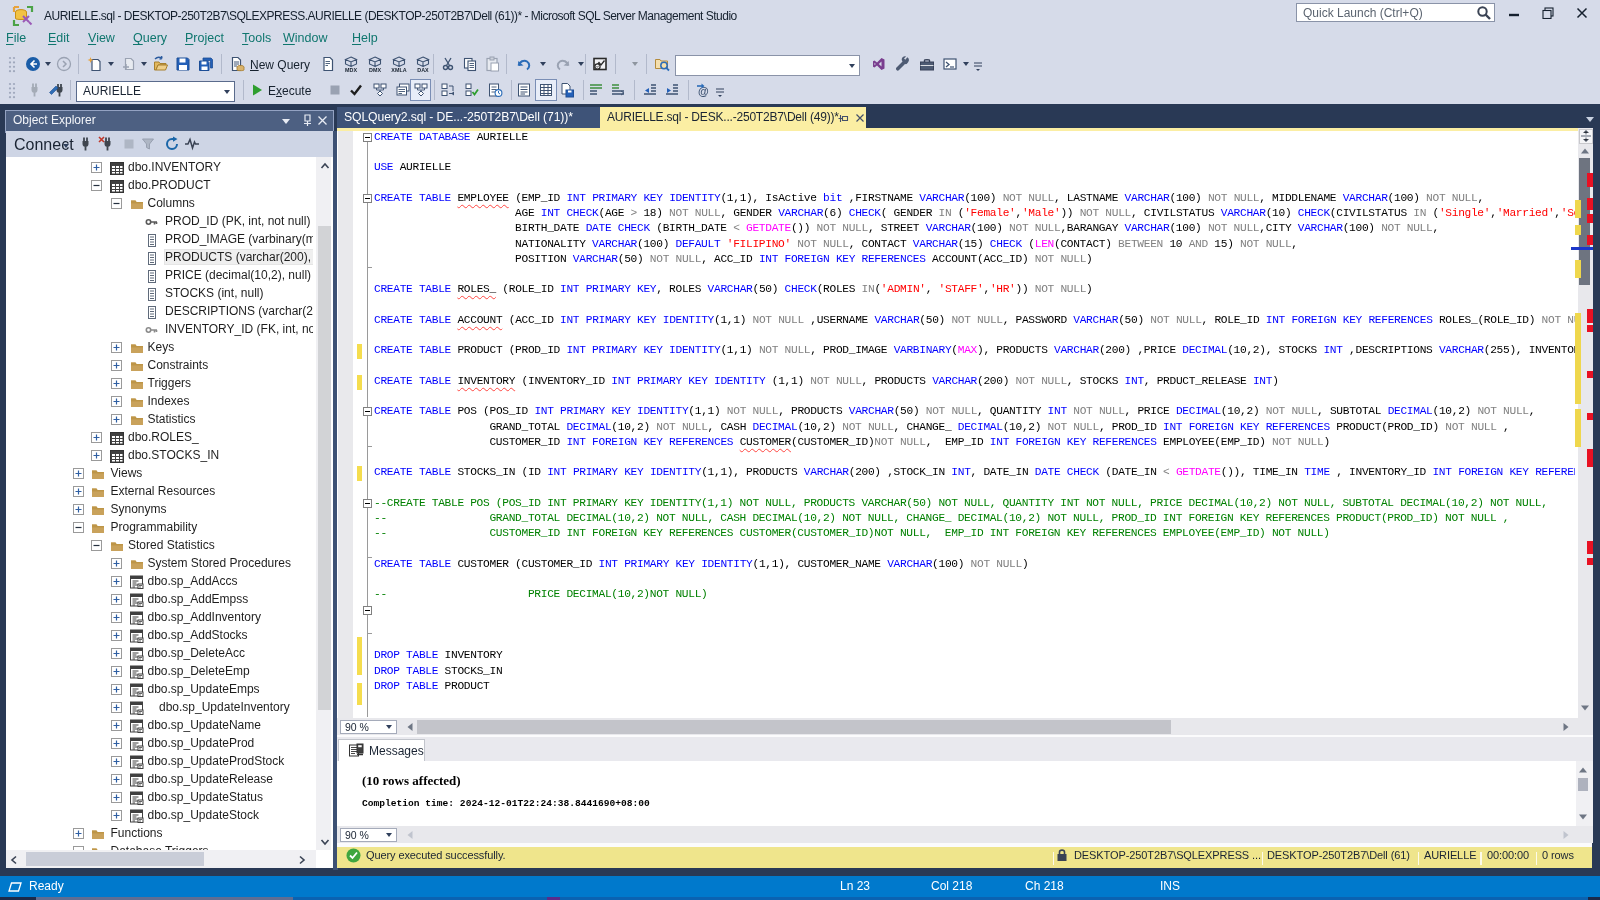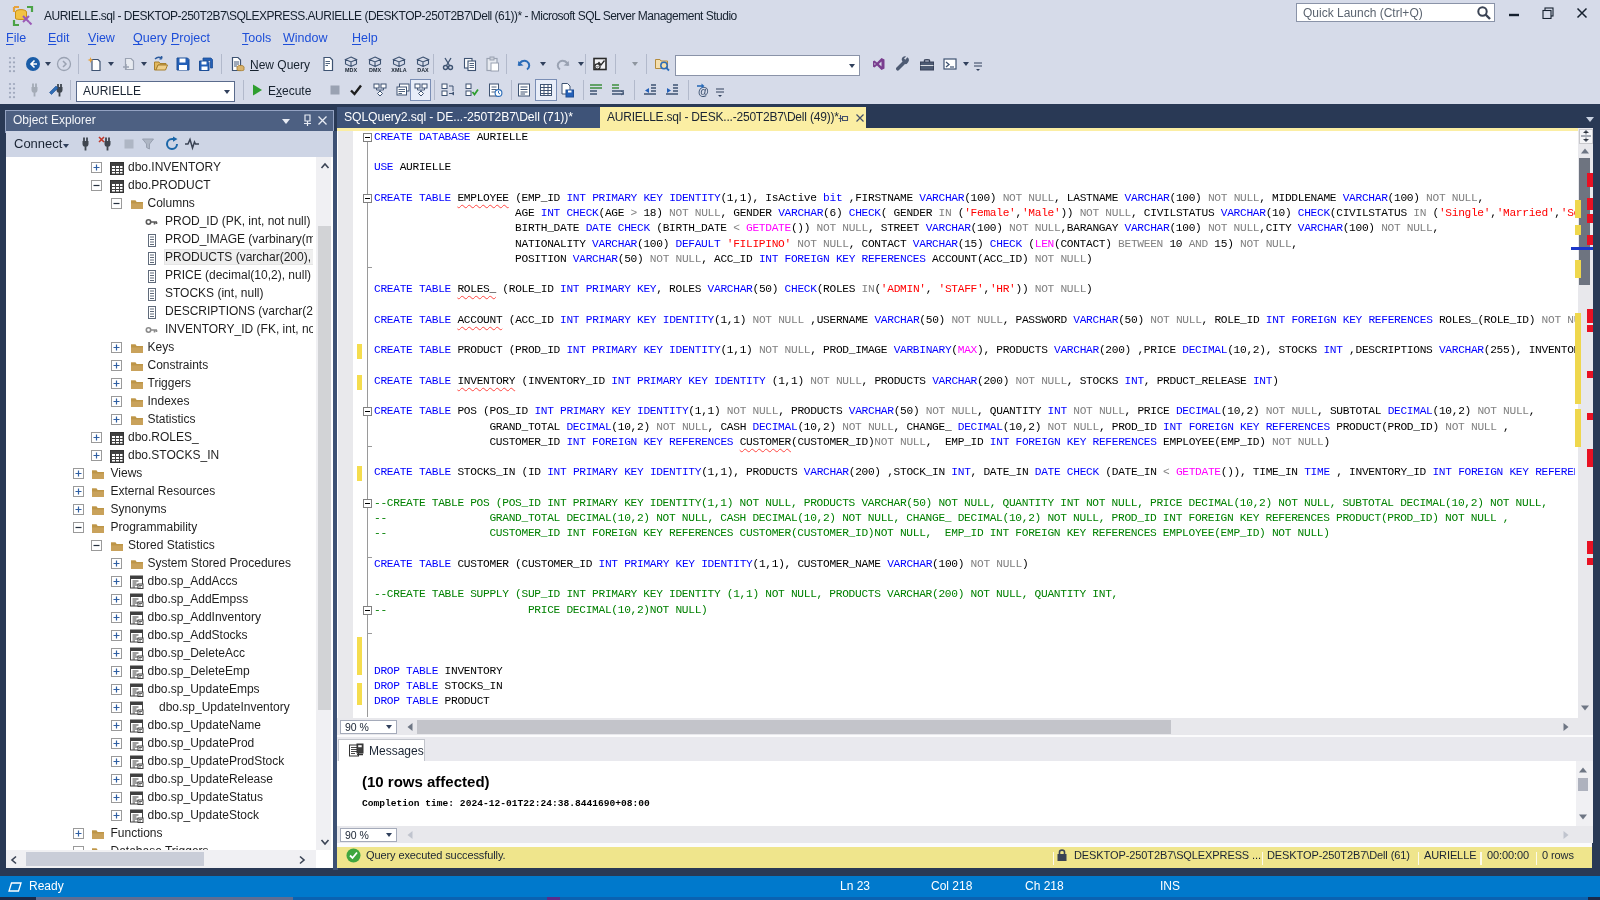--- a/index.html
+++ b/index.html
@@ -3,21 +3,21 @@
 <style>
 *{margin:0;padding:0;box-sizing:border-box}
 html,body{width:1600px;height:900px;overflow:hidden}
 body{font-family:"Liberation Sans",sans-serif;background:#D6DBE9;position:relative}
 .abs{position:absolute}
 .cl{height:15.25px;white-space:pre}
 .k{color:#0000FF}.g{color:#808080}.m{color:#FF00FF}.r{color:#FF0000}.c{color:#008000}
 .sq{text-decoration:underline wavy #FF4540 1px;text-underline-offset:2.5px}
 .trt{position:absolute;font-size:12px;color:#1E1E1E;white-space:nowrap}
 .trt.hi{background:#EFEFEF;outline:1px solid #E5E5E5}
-.mi{position:absolute;top:31px;font-size:12.5px;color:#1d4ed8;white-space:nowrap}
+.mi{position:absolute;top:31px;font-size:12.5px;color:#0f766e;white-space:nowrap}
 .mi u{text-decoration-thickness:1px;text-underline-offset:2px}
 .tbtn{position:absolute;font-size:12px;color:#16212E;white-space:nowrap}
 .caret{position:absolute;width:0;height:0;border-left:3.5px solid transparent;border-right:3.5px solid transparent;border-top:4px solid #30405C}
 .ybar{position:absolute;left:357px;width:4.5px;background:#F5DD4E}
 .smark{position:absolute}
 .stxt{position:absolute;font-size:11px;letter-spacing:-0.1px;color:#1A2433;white-space:nowrap}
 .btxt{position:absolute;font-size:12px;color:#FFFFFF;white-space:nowrap}
 </style></head>
 <body>
 <div class="abs" style="left:0;top:0;width:1600px;height:30px;background:#D6DBE9"></div>
@@ -44,21 +44,21 @@
     <rect x="3" y="1" width="8" height="8" fill="none" stroke="#15202E" stroke-width="1.1"></rect>
     <rect x="1" y="3.5" width="8" height="8" fill="#D6DBE9" stroke="#15202E" stroke-width="1.1"></rect>
   </svg>
 <svg class="abs" style="left:1576px;top:7px" width="12" height="12">
     <path d="M1.5 1.5 L10.5 10.5 M10.5 1.5 L1.5 10.5" stroke="#15202E" stroke-width="1.5"></path>
   </svg>
 <div class="mi" style="left:6px"><u>F</u>ile</div>
 <div class="mi" style="left:48px"><u>E</u>dit</div>
 <div class="mi" style="left:88px"><u>V</u>iew</div>
 <div class="mi" style="left:133px"><u>Q</u>uery</div>
-<div class="mi" style="left:171px"><u>P</u>roject</div>
+<div class="mi" style="left:185px"><u>P</u>roject</div>
 <div class="mi" style="left:242px"><u>T</u>ools</div>
 <div class="mi" style="left:283px"><u>W</u>indow</div>
 <div class="mi" style="left:352px"><u>H</u>elp</div>
 <svg class="abs" style="left:8px;top:55px" width="8" height="22">
     <circle cx="2" cy="3" r="1.1" fill="#9FA8BC"></circle>
     <circle cx="6" cy="3" r="1.1" fill="#9FA8BC"></circle>
     <circle cx="2" cy="7.4" r="1.1" fill="#9FA8BC"></circle>
     <circle cx="6" cy="7.4" r="1.1" fill="#9FA8BC"></circle>
     <circle cx="2" cy="11.8" r="1.1" fill="#9FA8BC"></circle>
     <circle cx="6" cy="11.8" r="1.1" fill="#9FA8BC"></circle>
@@ -323,21 +323,21 @@
 <svg class="abs" style="left:281px;top:118px" width="10" height="8">
     <path d="M1 1 L5 6 L9 1 Z" fill="#E8ECF4"></path>
   </svg>
 <svg class="abs" style="left:300px;top:114px" width="12" height="13">
     <path d="M5 1 H10 V7 H5 Z M7.5 7 V12 M4 9.5 H11" stroke="#E8ECF4" stroke-width="1.2" fill="none"></path>
   </svg>
 <svg class="abs" style="left:317px;top:115px" width="11" height="11">
     <path d="M1.5 1.5 L9.5 9.5 M9.5 1.5 L1.5 9.5" stroke="#E8ECF4" stroke-width="1.3"></path>
   </svg>
 <div class="abs" style="left:6px;top:131px;width:327px;height:26px;background:#CED5E5"></div>
-<div class="abs" style="left:14px;top:136px;font-size:13px;color:#1A2433">Connect</div>
+<div class="abs" style="left:14px;top:136px;font-size:16px;color:#1A2433">Connect</div>
 <div class="caret" style="left:62.5px;top:144px"></div>
 <svg class="abs" style="left:76px;top:136px" width="16" height="16">
     <path d="M8 1.5 V5 M11 1.5 V5" stroke="#3F464F" stroke-width="1.8"></path>
     <path d="M6.5 5 H12.5 V8 C12.5 10 11 11 9.5 11 C8 11 6.5 10 6.5 8 Z" fill="#3F464F"></path>
     <path d="M9.5 11 V14.5" stroke="#3F464F" stroke-width="1.8"></path>
   </svg>
 <svg class="abs" style="left:98px;top:136px" width="16" height="16">
     <path d="M1 1 L6 6 M6 1 L1 6" stroke="#C0392B" stroke-width="1.6"></path>
     <path d="M8 1.5 V5 M11 1.5 V5" stroke="#3F464F" stroke-width="1.8"></path>
     <path d="M6.5 5 H12.5 V8 C12.5 10 11 11 9.5 11 C8 11 6.5 10 6.5 8 Z" fill="#3F464F"></path>
@@ -861,21 +861,20 @@
 <div class="cl">                  CUSTOMER_ID <span class="k">INT</span> <span class="k">FOREIGN</span> <span class="k">KEY</span> <span class="k">REFERENCES</span> <span class="sq">CUSTOMER</span>(CUSTOMER_ID)<span class="g">NOT</span> <span class="g">NULL</span>,  EMP_ID <span class="k">INT</span> <span class="k">FOREIGN</span> <span class="k">KEY</span> <span class="k">REFERENCES</span> EMPLOYEE(EMP_ID) <span class="g">NOT</span> <span class="g">NULL</span>)</div>
 <div class="cl">&nbsp;</div>
 <div class="cl"><span class="k">CREATE</span> <span class="k">TABLE</span> STOCKS_IN (ID <span class="k">INT</span> <span class="k">PRIMARY</span> <span class="k">KEY</span> <span class="k">IDENTITY</span>(1,1), PRODUCTS <span class="k">VARCHAR</span>(200) ,STOCK_IN <span class="k">INT</span>, DATE_IN <span class="k">DATE</span> <span class="k">CHECK</span> (DATE_IN <span class="g">&lt;</span> <span class="m">GETDATE</span>()), TIME_IN <span class="k">TIME</span> , INVENTORY_ID <span class="k">INT</span> <span class="k">FOREIGN</span> <span class="k">KEY</span> <span class="k">REFERENCES</span> INVENTORY(INVENTORY_ID))</div>
 <div class="cl">&nbsp;</div>
 <div class="cl"><span class="c">--CREATE TABLE POS (POS_ID INT PRIMARY KEY IDENTITY(1,1) NOT NULL, PRODUCTS VARCHAR(50) NOT NULL, QUANTITY INT NOT NULL, PRICE DECIMAL(10,2) NOT NULL, SUBTOTAL DECIMAL(10,2) NOT NULL,</span></div>
 <div class="cl"><span class="c">--                GRAND_TOTAL DECIMAL(10,2) NOT NULL, CASH DECIMAL(10,2) NOT NULL, CHANGE_ DECIMAL(10,2) NOT NULL, PROD_ID INT FOREIGN KEY REFERENCES PRODUCT(PROD_ID) NOT NULL ,</span></div>
 <div class="cl"><span class="c">--                CUSTOMER_ID INT FOREIGN KEY REFERENCES CUSTOMER(CUSTOMER_ID)NOT NULL,  EMP_ID INT FOREIGN KEY REFERENCES EMPLOYEE(EMP_ID) NOT NULL)</span></div>
 <div class="cl">&nbsp;</div>
 <div class="cl"><span class="k">CREATE</span> <span class="k">TABLE</span> CUSTOMER (CUSTOMER_ID <span class="k">INT</span> <span class="k">PRIMARY</span> <span class="k">KEY</span> <span class="k">IDENTITY</span>(1,1), CUSTOMER_NAME <span class="k">VARCHAR</span>(100) <span class="g">NOT</span> <span class="g">NULL</span>)</div>
 <div class="cl">&nbsp;</div>
-<div class="cl"><span class="c">--CREATE TABLE SUPPLY (SUP_ID INT PRIMARY KEY IDENTITY (1,1) NOT NULL, PRODUCTS VARCHAR(200) NOT NULL, QUANTITY INT,</span></div>
 <div class="cl"><span class="c">--                      PRICE DECIMAL(10,2)NOT NULL)</span></div>
 <div class="cl">&nbsp;</div>
 <div class="cl">&nbsp;</div>
 <div class="cl">&nbsp;</div>
 <div class="cl"><span class="k">DROP</span> <span class="k">TABLE</span> INVENTORY</div>
 <div class="cl"><span class="k">DROP</span> <span class="k">TABLE</span> STOCKS_IN</div>
 <div class="cl"><span class="k">DROP</span> <span class="k">TABLE</span> PRODUCT</div>
 </div>
 <div class="abs" style="left:1578px;top:128px;width:15px;height:607px;background:#E8E8EC"></div>
 <div class="abs" style="left:1579px;top:129px;width:14px;height:14.5px;background:#F5F5F7;border:1px solid #C8C8CC"></div>
@@ -922,21 +921,21 @@
 <div class="abs" style="left:337.5px;top:739px;width:87px;height:22px;background:#fff;border:1px solid #C2C5CC;border-bottom:none"></div>
 <svg class="abs" style="left:349px;top:743px" width="15" height="15">
     <rect x="0.5" y="2" width="9" height="11" fill="#fff" stroke="#333"></rect>
     <path d="M2 4.5 H8 M2 6.5 H8 M2 8.5 H8 M2 10.5 H6" stroke="#333" stroke-width="0.9"></path>
     <rect x="8" y="1" width="6" height="9" fill="#404040" stroke="#333"></rect>
     <rect x="9.2" y="2.2" width="3.5" height="2" fill="#fff"></rect>
     <path d="M8 11.5 H14" stroke="#333" stroke-width="1.5"></path>
   </svg>
 <div class="abs" style="left:369px;top:744px;font-size:12px;color:#1A2433">Messages</div>
 <div class="abs" style="left:337px;top:761px;width:1256px;height:65px;background:#fff"></div>
-<div class="abs" style="left:362px;top:773px;font-family:Liberation Sans, sans-serif;font-size:15px;font-weight:bold;color:#000">(10 rows affected)</div>
+<div class="abs" style="left:362px;top:773px;font-family:Liberation Serif, serif;font-size:13px;font-weight:bold;color:#000">(10 rows affected)</div>
 <div class="abs" style="left:362px;top:797.5px;font-family:'Liberation Mono',monospace;font-size:9.6px;font-weight:bold;color:#000">Completion time: 2024-12-01T22:24:38.8441690+08:00</div>
 <div class="abs" style="left:1576px;top:761px;width:17px;height:65px;background:#F0F0F3"></div>
 <svg class="abs" style="left:1578px;top:766px" width="10" height="8">
     <path d="M1 6.5 L5 1.5 L9 6.5 Z" fill="#6E7684"></path>
   </svg>
 <div class="abs" style="left:1577.5px;top:778px;width:10px;height:13px;background:#AEB2BE"></div>
 <svg class="abs" style="left:1578px;top:813px" width="10" height="8">
     <path d="M1 1.5 L5 6.5 L9 1.5 Z" fill="#6E7684"></path>
   </svg>
 <div class="abs" style="left:337px;top:826px;width:1256px;height:17px;background:#E8E8EC"></div>

